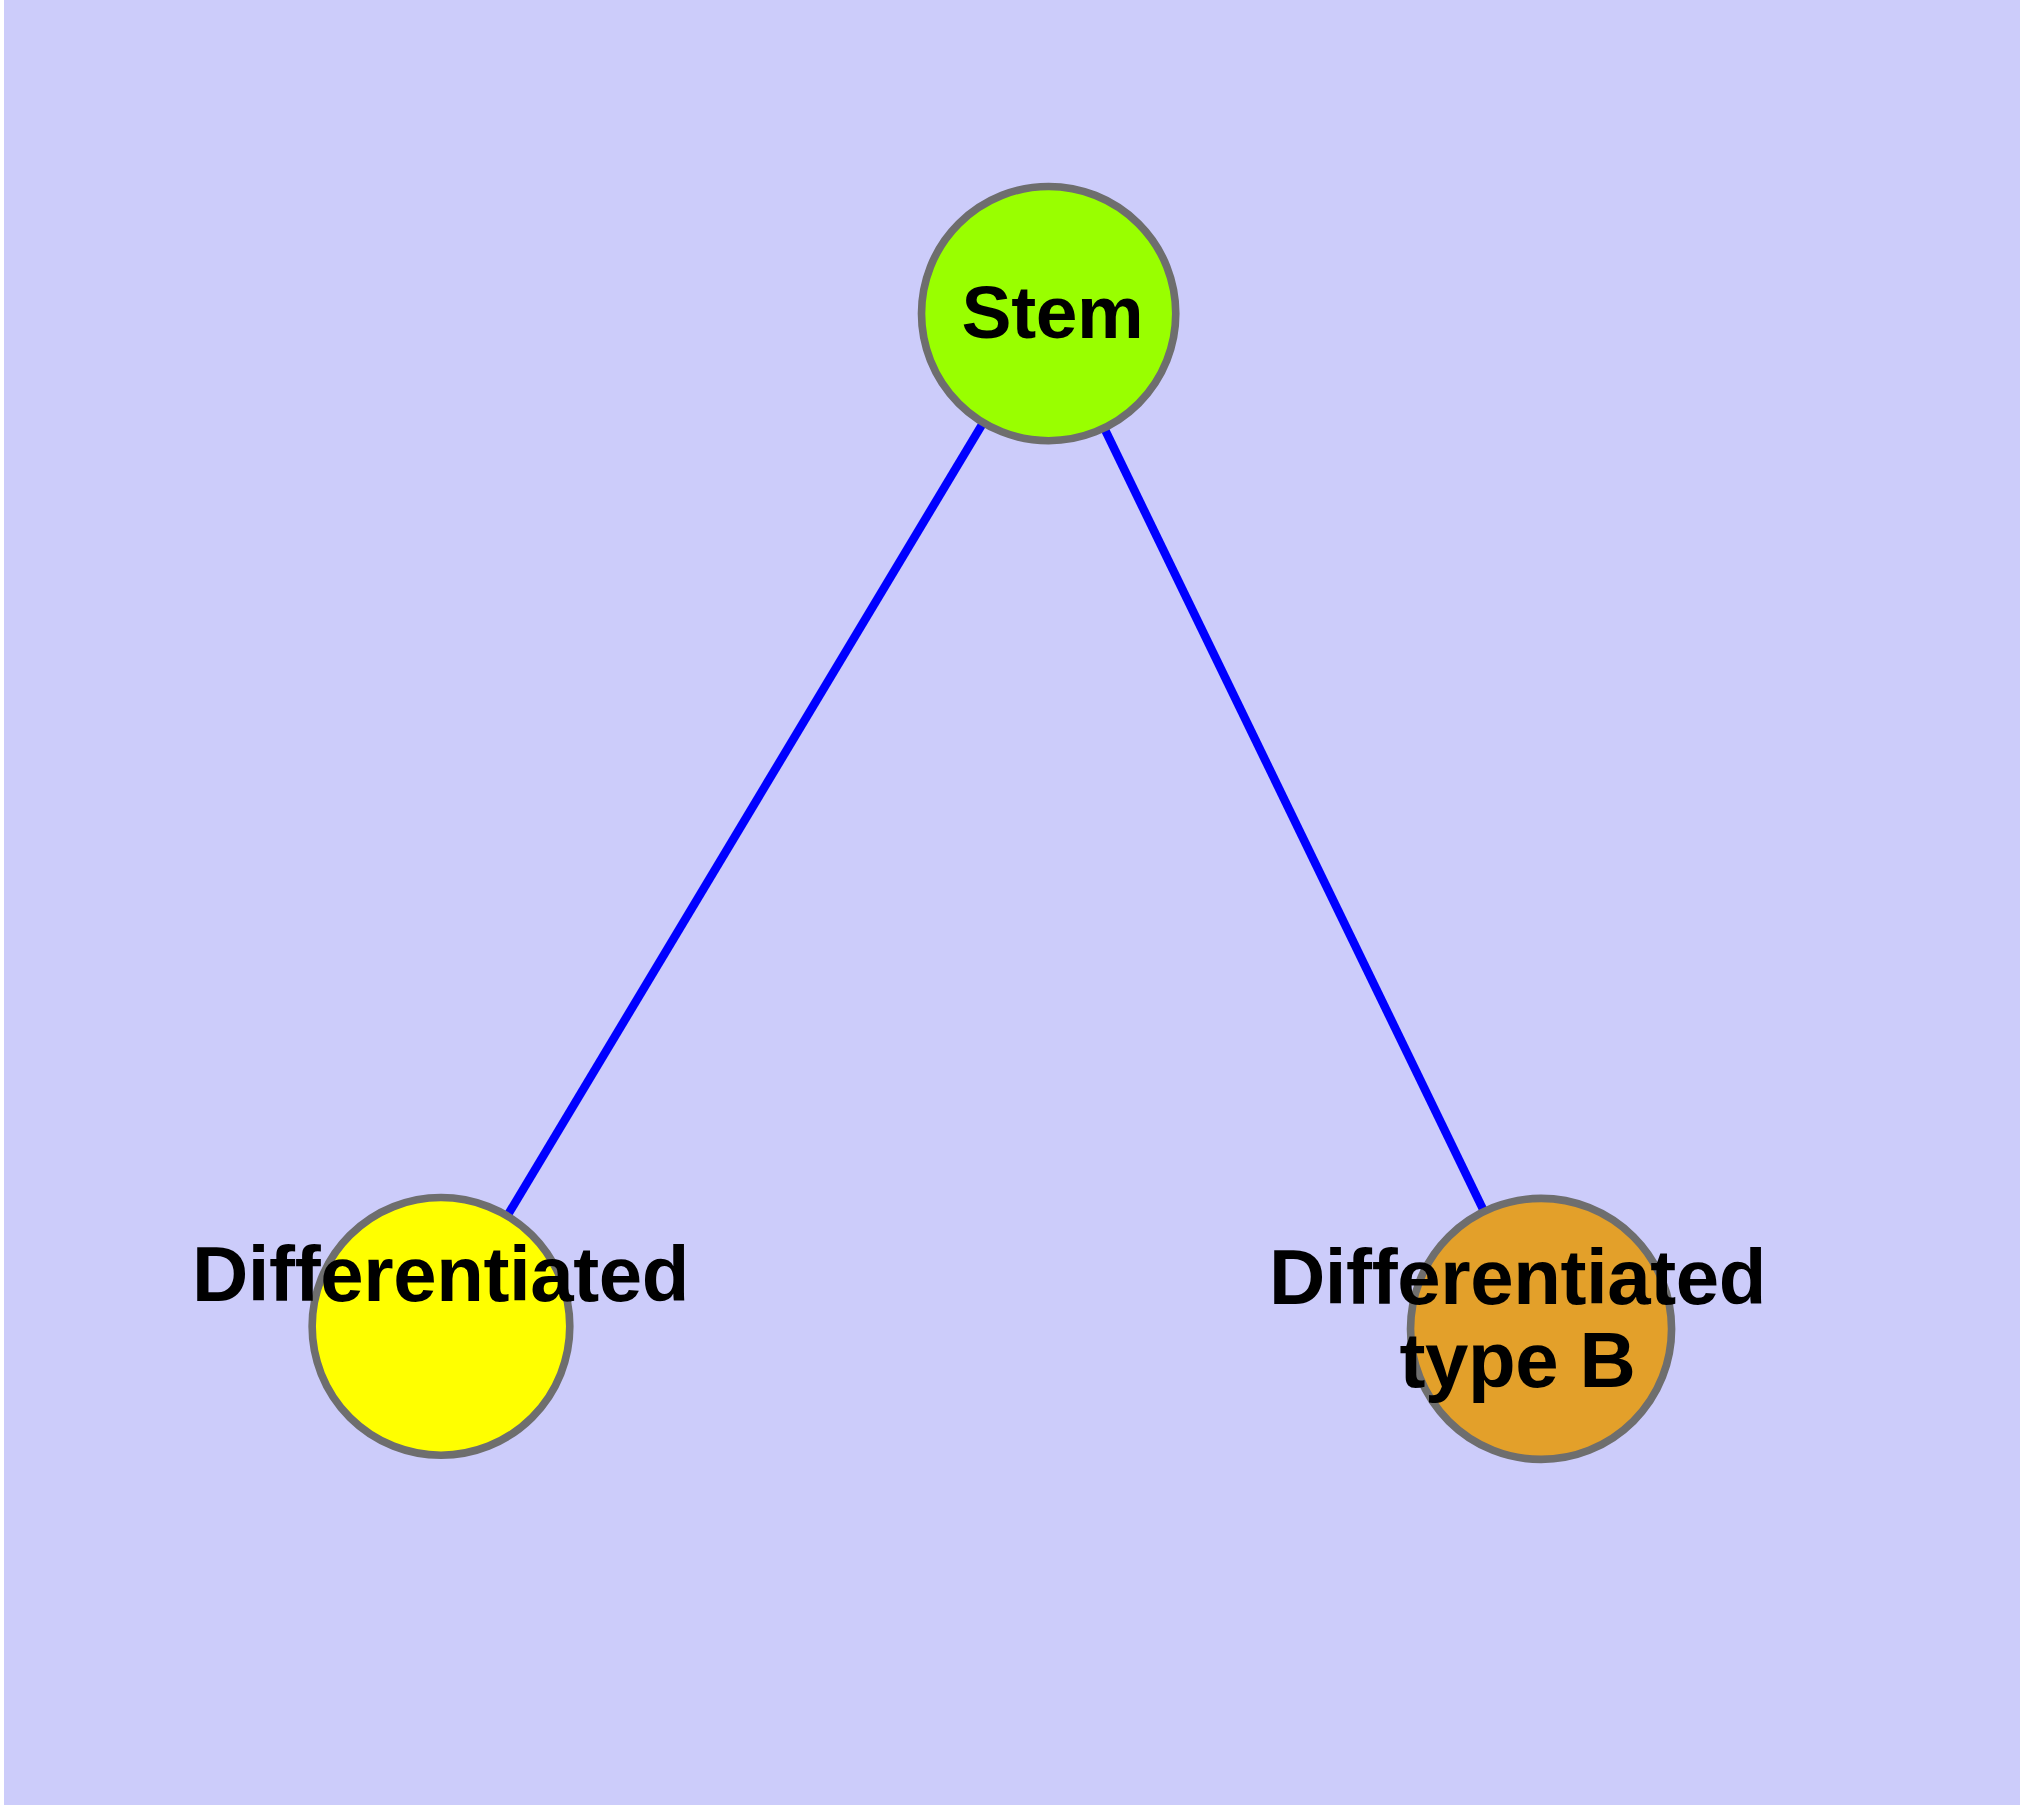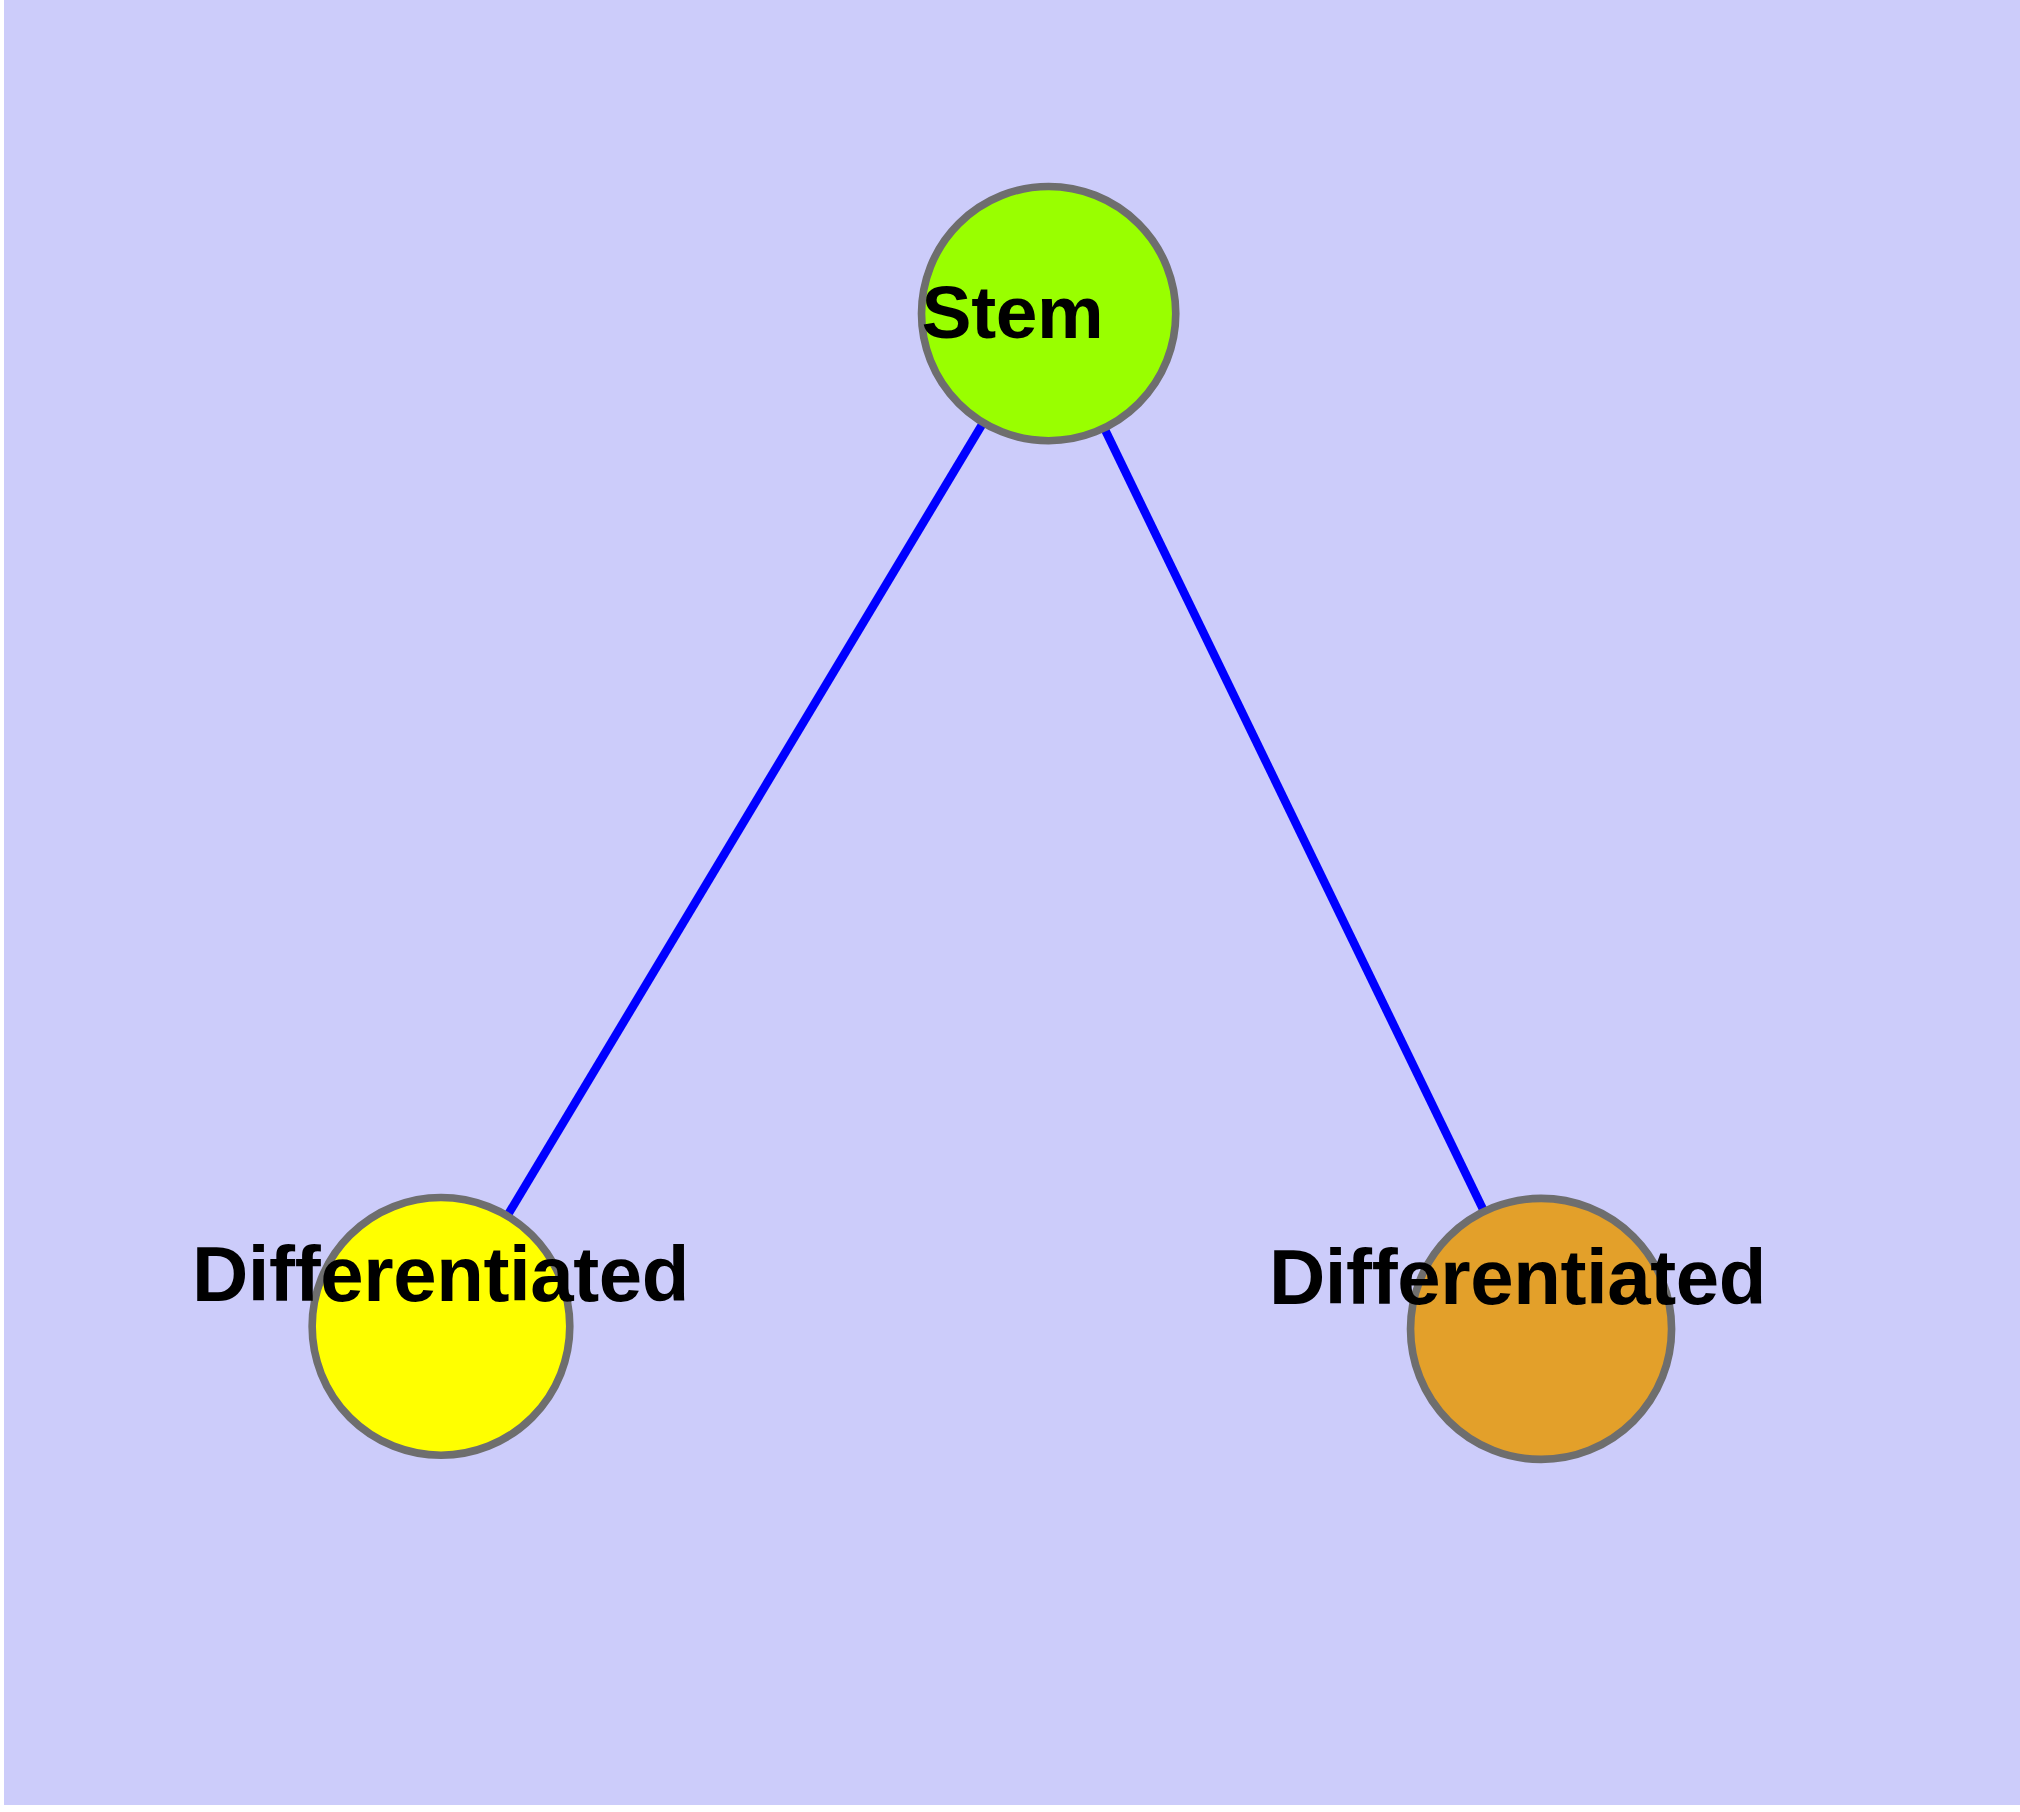--- a/index.html
+++ b/index.html
@@ -35,21 +35,21 @@
     color: #000000;
     font-weight: bold;
     text-align: center;
     white-space: pre;
     line-height: 1.06;
     letter-spacing: -0.4px;
     pointer-events: none;
   }
   #label-stem {
     font-size: 75px;
-    left: 758px;
+    left: 798px;
     top: 273px;
     width: 509px;
   }
   #label-diff-a {
     font-size: 78px;
     left: 186px;
     top: 1233px;
     width: 509px;
   }
   #label-diff-b {
@@ -77,16 +77,16 @@
       <circle cx="1237" cy="370" r="150" fill="#99ff00" stroke="#6e6e6e" stroke-width="9"></circle>
       <circle cx="520" cy="1565" r="152" fill="#ffff00" stroke="#6e6e6e" stroke-width="9"></circle>
       <circle cx="1818" cy="1568" r="154" fill="#e3a02a" stroke="#6e6e6e" stroke-width="9"></circle>
     </g>
   </svg>
 
   <div class="node-label" id="label-stem">Stem</div>
 
   <div class="node-label" id="label-diff-a"><span>Differentiated</span><br></div>
 
-  <div class="node-label" id="label-diff-b"><span>Differentiated</span><br></div>
+  <div class="node-label" id="label-diff-b"><span>Differentiated</span><br><span>type B</span></div>
 
 </div>
 
 
 </body></html>

